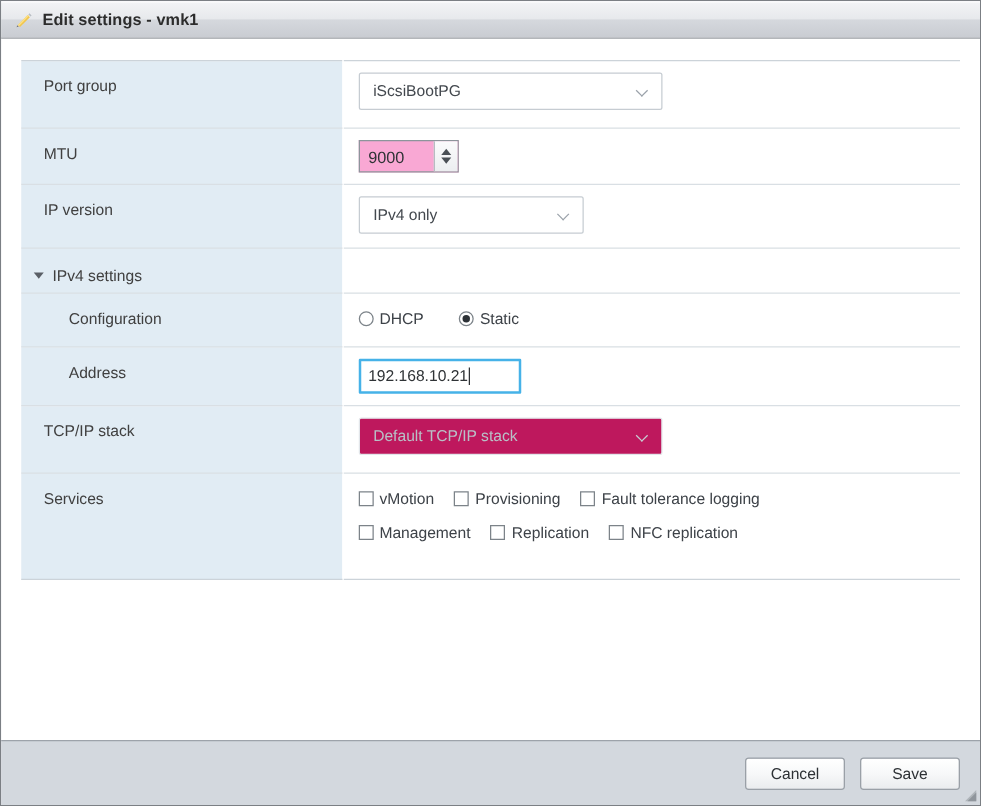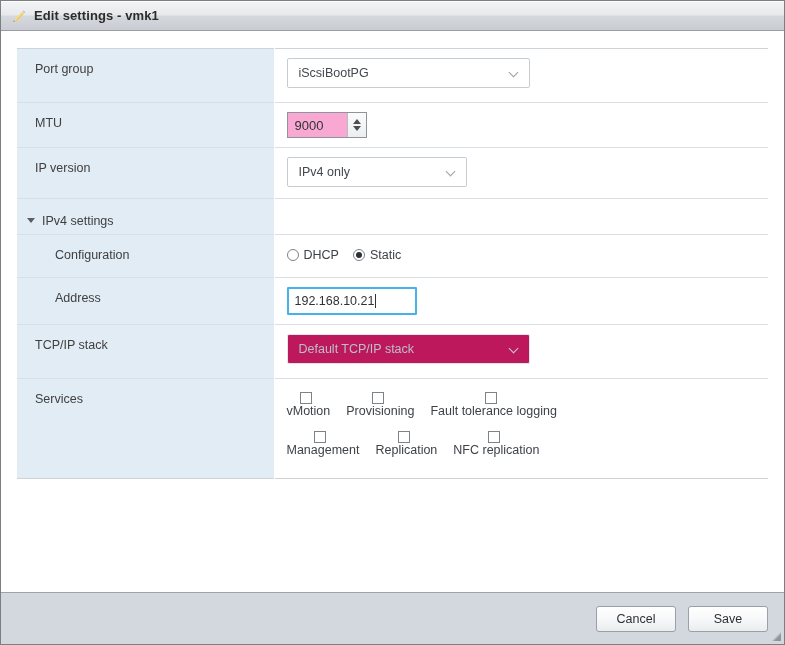--- a/index.html
+++ b/index.html
@@ -233,21 +233,21 @@
     width: 1px;
     height: 14px;
     background: #2f3336;
     margin-left: 1px;
   }
 
   .radio-group { display: flex; align-items: center; padding-top: 4px; }
   .radio-item {
     display: inline-flex;
     align-items: center;
-    margin-right: 14px;
+    margin-right: 28px;
     cursor: pointer;
     font-size: 12.5px;
     color: #3d4248;
   }
   .radio-item:last-child { margin-right: 0; }
   .radio {
     width: 12px; height: 12px;
     border: 1px solid #7c8389;
     border-radius: 50%;
     background: #ffffff;
@@ -273,21 +273,20 @@
   }
   .check-row:last-child { margin-bottom: 12px; }
   .check-item {
     display: inline-flex;
     align-items: center;
     margin-right: 16px;
     cursor: pointer;
     font-size: 12.5px;
     color: #3d4248;
     white-space: nowrap;
-    flex-direction: column;
   }
   .checkbox {
     width: 12px; height: 12px;
     border: 1px solid #7c8389;
     background: #ffffff;
     margin-right: 5px;
     box-sizing: border-box;
     flex: 0 0 12px;
   }
 

